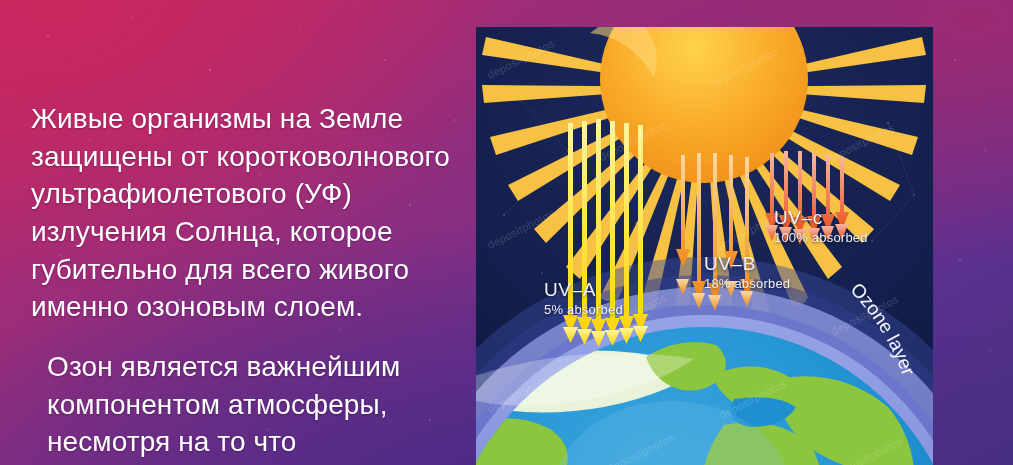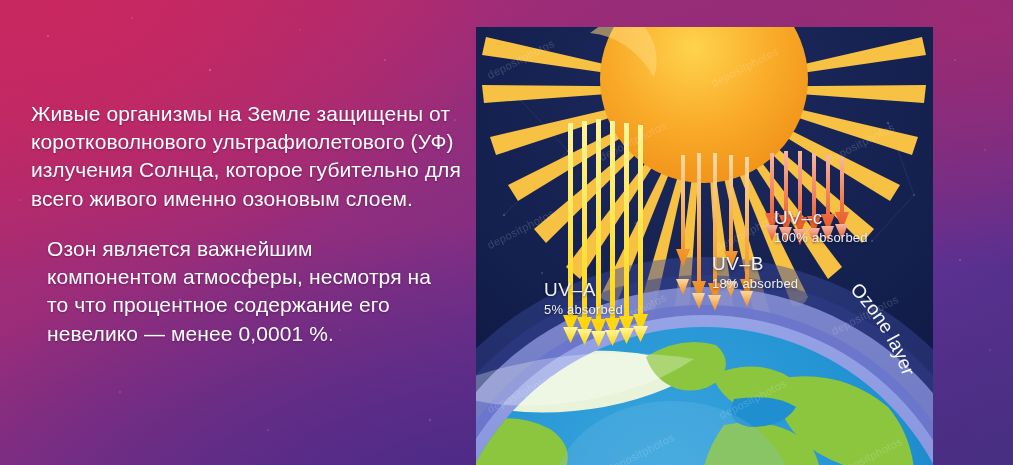--- a/index.html
+++ b/index.html
@@ -36,21 +36,21 @@
 
   
   #text-block {
     position: absolute;
     left: 31px;
     top: 100px;
     width: 430px;
   }
   .para {
     color: #ffffff;
-    font-size: 21px;
+    font-size: 28px;
     line-height: 1.345;
     letter-spacing: .1px;
     text-shadow: 0 1px 2px rgba(40,0,50,.35);
   }
   #para-1 { margin: 0 0 22px 0; }
   #para-2 { margin: 16px; }
 
   
   #illustration {
     position: absolute;
@@ -337,21 +337,21 @@
           <textPath href="#ozoneTextPath" startOffset="2">Ozone layer</textPath>
         </text>
       </g>
     </svg>
 
     <div class="uv-label" style="left:68px; top:252px;">
       <span class="uv-title">UV–A</span>
       <span class="uv-sub">5% absorbed</span>
     </div>
 
-    <div class="uv-label" style="left:236px; top:226px;">
+    <div class="uv-label" style="left:228px; top:226px;">
       <span class="uv-title">UV–B</span>
       <span class="uv-sub">18% absorbed</span>
     </div>
 
     <div class="uv-label" style="left:298px; top:180px;">
       <span class="uv-title">UV–c</span>
       <span class="uv-sub">100% absorbed</span>
     </div>
 
     <div id="watermarks">

